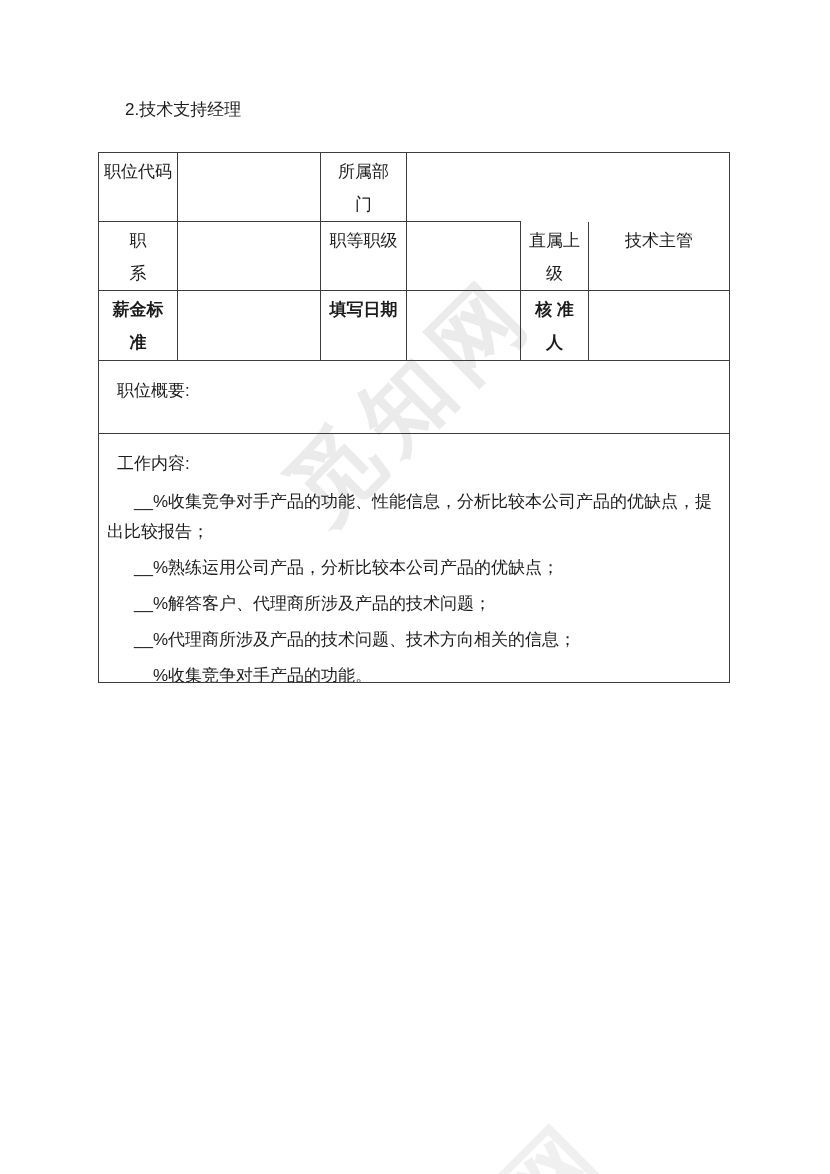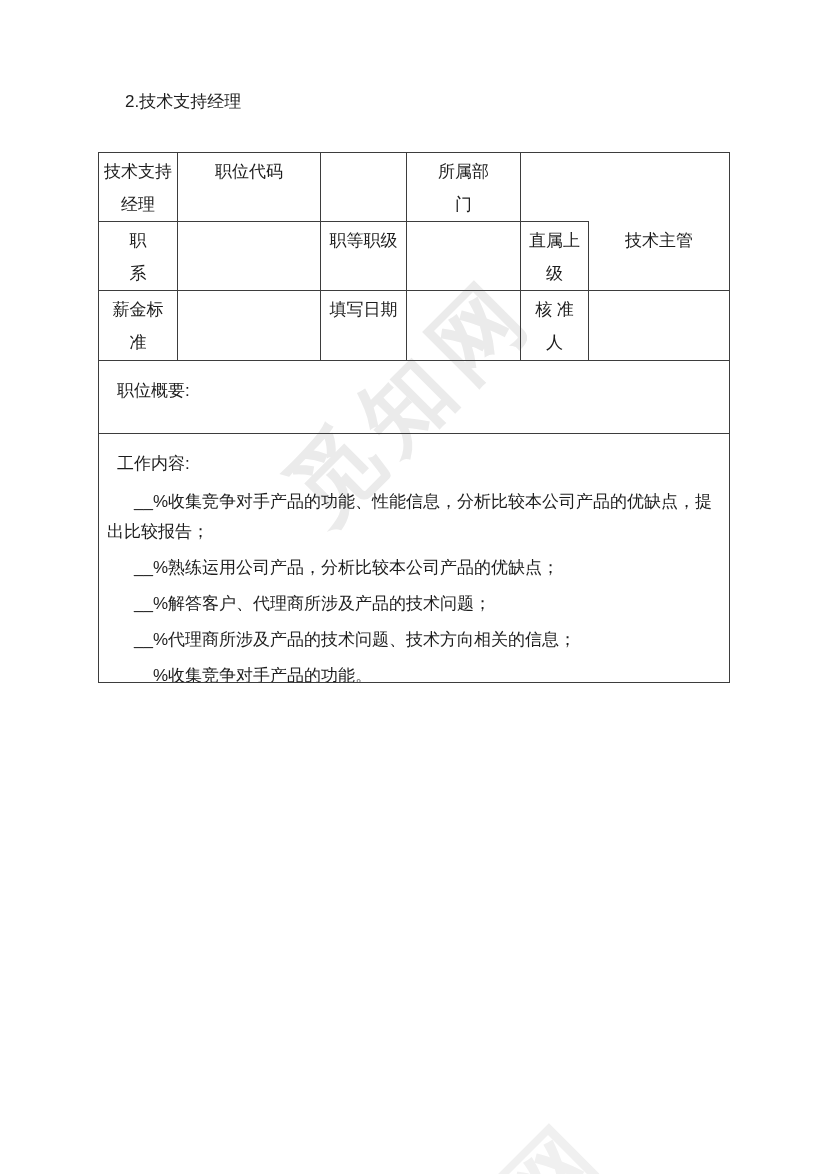--- a/index.html
+++ b/index.html
@@ -14,38 +14,38 @@
     position:absolute; width:300px; height:100px;
     transform:rotate(-45deg);
     font-size:88px; font-weight:bold; letter-spacing:12px;
     color:#ebebeb; white-space:nowrap; z-index:0;
     line-height:100px; text-align:center;
   }
   .wm-main   { left:260px; top:350px; }
   .wm-bottom { left:335px; top:1193px; color:#f0f0f0; }
 
   .title {
-    position:absolute; left:125px; top:90px; margin:0;
+    position:absolute; left:125px; top:98px; margin:0;
     font-size:17px; font-weight:400; z-index:1;
   }
 
   .jobtable {
     position:absolute; left:98px; top:152px; width:630px;
     border:1.5px solid #3d3d3d; z-index:1; background:transparent;
     box-sizing:content-box;
   }
   .grid { display:grid; grid-template-columns:79px 143px 86px 114px 68px 140px; }
   .cell {
     border-right:1px solid #3d3d3d; border-bottom:1px solid #3d3d3d;
     box-sizing:border-box; height:69px; padding-top:2px;
     font-size:17px; line-height:33px; text-align:center;
     white-space:pre-line; overflow:hidden;
   }
   .cell.last { border-right:none; }
-  .row3 .cell { height:70px; }
+  .row3 .cell { height:70px;font-weight:bold; }
 
   .section {
     box-sizing:border-box; padding:6px 9px 0 8px;
     border-bottom:1px solid #3d3d3d; font-size:17px; overflow:hidden;
   }
   .section.summary { height:73px; }
   .section.duties  { height:248px; border-bottom:none; }
   .sec-heading { margin:10px; line-height:27px; font-weight:400; }
   .sec-body { margin:13px 0 0; line-height:27px; text-indent:27px; }
   .duty { margin:6px 0 0; line-height:30px; text-indent:27px; }
@@ -57,21 +57,20 @@
 <div class="page">
 
   <div class="watermark wm-main">觅知网</div>
   <div class="watermark wm-bottom">觅知网</div>
 
   <h2 class="title">2.技术支持经理</h2>
 
   <div class="jobtable">
 
     <div class="grid row1">
-      <div class="cell">技术支持经理</div>
       <div class="cell">职位代码</div>
       <div class="cell"></div>
       <div class="cell">所属部
 门</div>
       <div class="cell last"></div>
     </div>
 
     <div class="grid row2">
       <div class="cell">职
 系</div>

